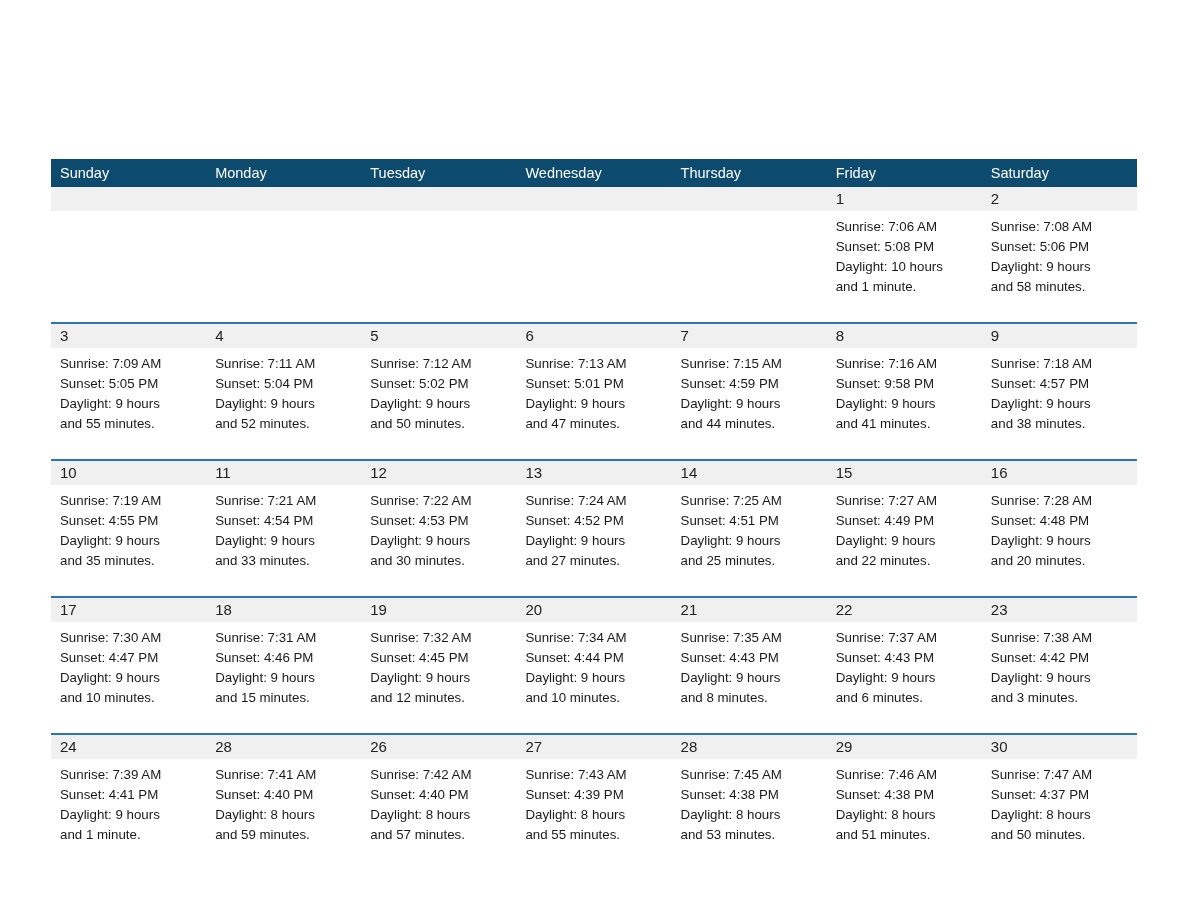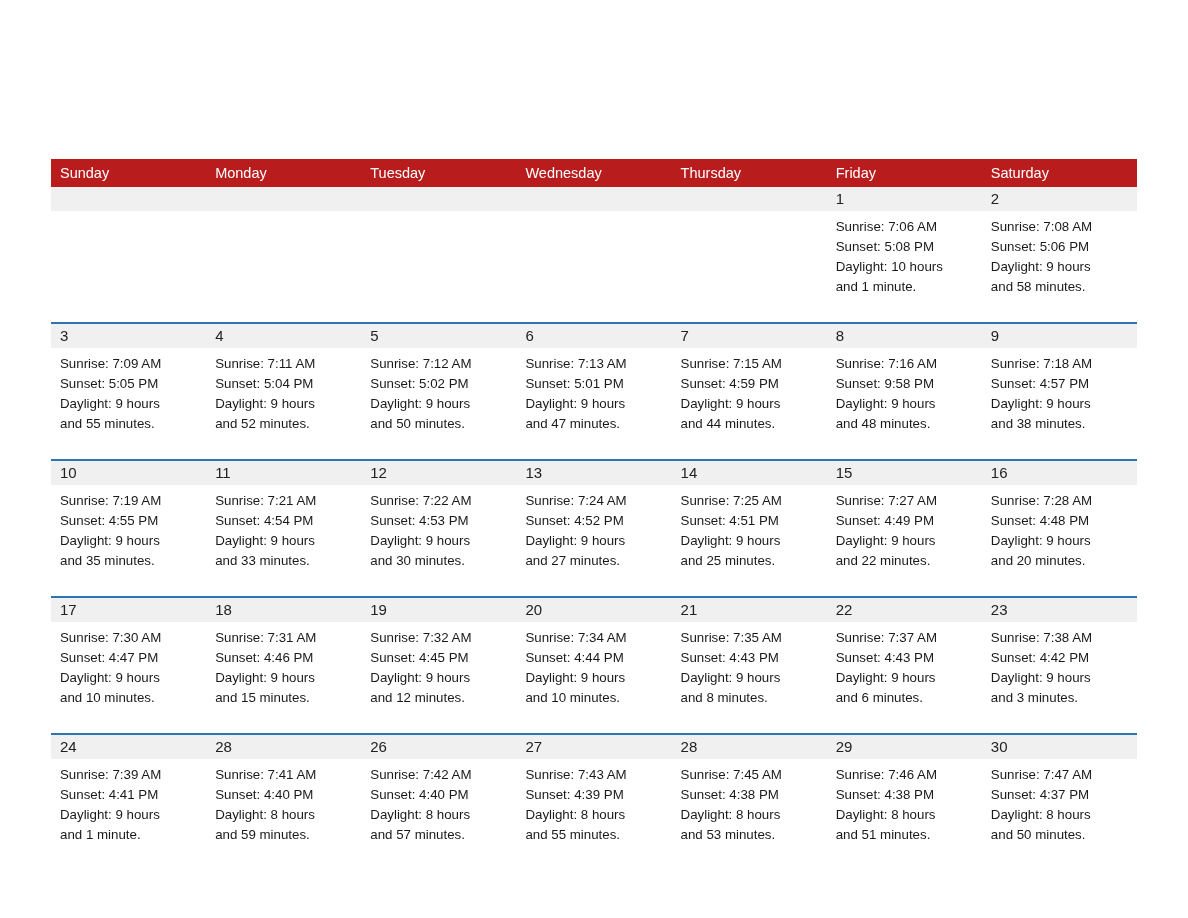--- a/index.html
+++ b/index.html
@@ -91,21 +91,21 @@
   .calendar {
     position: absolute;
     left: 51px;
     top: 159px;
     width: 1086px;
   }
 
   .weekday-row {
     display: flex;
     width: 100%;
-    background: #b91c1c;
+    background: #0c4a6e;
     height: 28px;
   }
   .weekday {
     flex: 1 1 0;
     color: #ffffff;
     font-size: 14.5px;
     line-height: 28px;
     padding-left: 9px;
     white-space: nowrap;
     overflow: hidden;
@@ -258,21 +258,21 @@
               <div class="cell-line">Daylight: 9 hours</div>
               <div class="cell-line">and 44 minutes.</div>
             </div>
           </div>
           <div class="day-cell">
             <div class="date-band"><span class="date-num">8</span></div>
             <div class="cell-body">
               <div class="cell-line">Sunrise: 7:16 AM</div>
               <div class="cell-line">Sunset: 9:58 PM</div>
               <div class="cell-line">Daylight: 9 hours</div>
-              <div class="cell-line">and 48 minutes.</div>
+              <div class="cell-line">and 41 minutes.</div>
             </div>
           </div>
           <div class="day-cell">
             <div class="date-band"><span class="date-num">9</span></div>
             <div class="cell-body">
               <div class="cell-line">Sunrise: 7:18 AM</div>
               <div class="cell-line">Sunset: 4:57 PM</div>
               <div class="cell-line">Daylight: 9 hours</div>
               <div class="cell-line">and 38 minutes.</div>
             </div>

